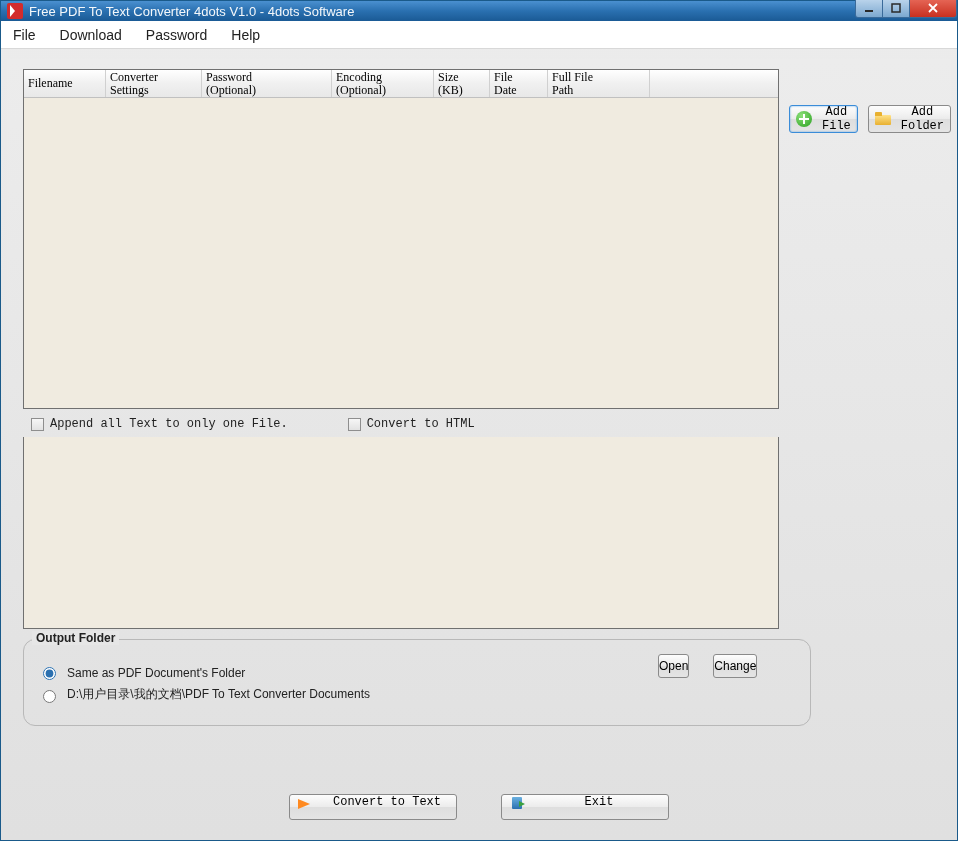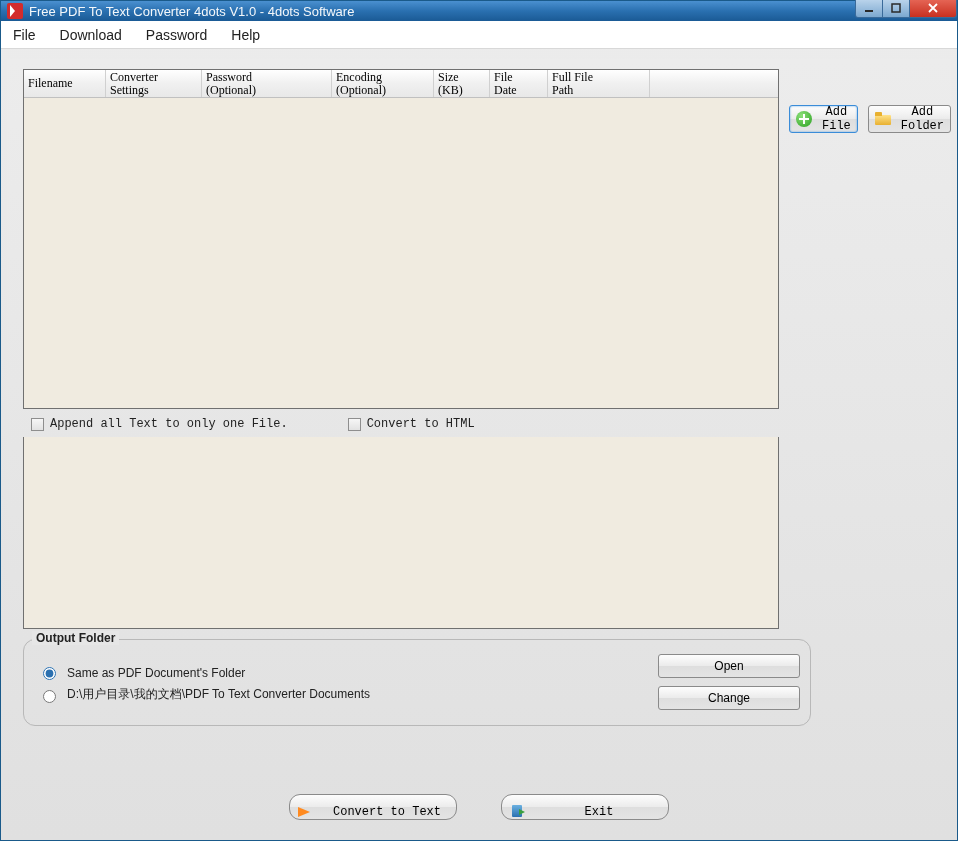--- a/index.html
+++ b/index.html
@@ -175,39 +175,39 @@
     padding: 18px 12px 16px 12px;
     background: transparent;
   }
   .output-group .legend {
     position: absolute; top: -9px; left: 8px;
     background: #e6e6e6;
     padding: 0 4px;
     font-size: 12px; font-weight: bold; color: #222;
   }
   .radio-row { display:flex; align-items:flex-end; gap:8px; margin: 6px 2px; font-size: 12px; color:#222; }
-  .output-btns { position:absolute; right:10px; top:14px; width:142px; display:flex; flex-direction:column; gap:8px; }
+  .output-btns { position:absolute; right:10px; top:14px; width:142px; display:flex; flex-direction:row; gap:24px; }
   .outbtn {
     height:24px;
     background: linear-gradient(to bottom, #fdfdfd, #ececec 48%, #dedede 52%, #e4e4e4);
     border: 1px solid #8a8a8a; border-radius:3px;
     font-size:12px; color:#000;
     display:flex; align-items:center; justify-content:center;
   }
 
   .bottom-buttons {
     position: absolute;
     bottom: 14px; left: 0; right: 0;
     display: flex; justify-content: center; gap: 44px;
   }
   .bigbtn {
     width: 168px; height: 26px;
     background: linear-gradient(to bottom, #fdfdfd, #ececec 48%, #dedede 52%, #e4e4e4);
-    border: 1px solid #8a8a8a; border-radius:11px;
-    display:flex; align-items:flex-end;
+    border: 1px solid #8a8a8a; border-radius:3px;
+    display:flex; align-items:flex-start;
     font-family: "Courier New","MS Gothic",monospace; font-size:12px; color:#000;
     padding: 0 8px; gap: 12px;
   }
   .bigbtn .lbl { flex:1; text-align:center; }
   .ic-convert { width:16px; height:16px; position:relative; }
   .ic-convert::before { content:""; position:absolute; left:0; top:4px; width:0; height:0; border-left:12px solid #ff8a20; border-top:5px solid transparent; border-bottom:5px solid transparent; }
   .ic-exit { width:16px; height:16px; position:relative; }
   .ic-exit::before { content:""; position:absolute; left:2px; top:2px; width:10px; height:12px; background:linear-gradient(to bottom,#6ab0e0,#2a70b0); border-radius:1px; }
   .ic-exit::after  { content:""; position:absolute; left:9px; top:6px; width:0; height:0; border-left:6px solid #3aa040; border-top:3px solid transparent; border-bottom:3px solid transparent; }
   input[type=radio] { accent-color: #2a70b0; }

